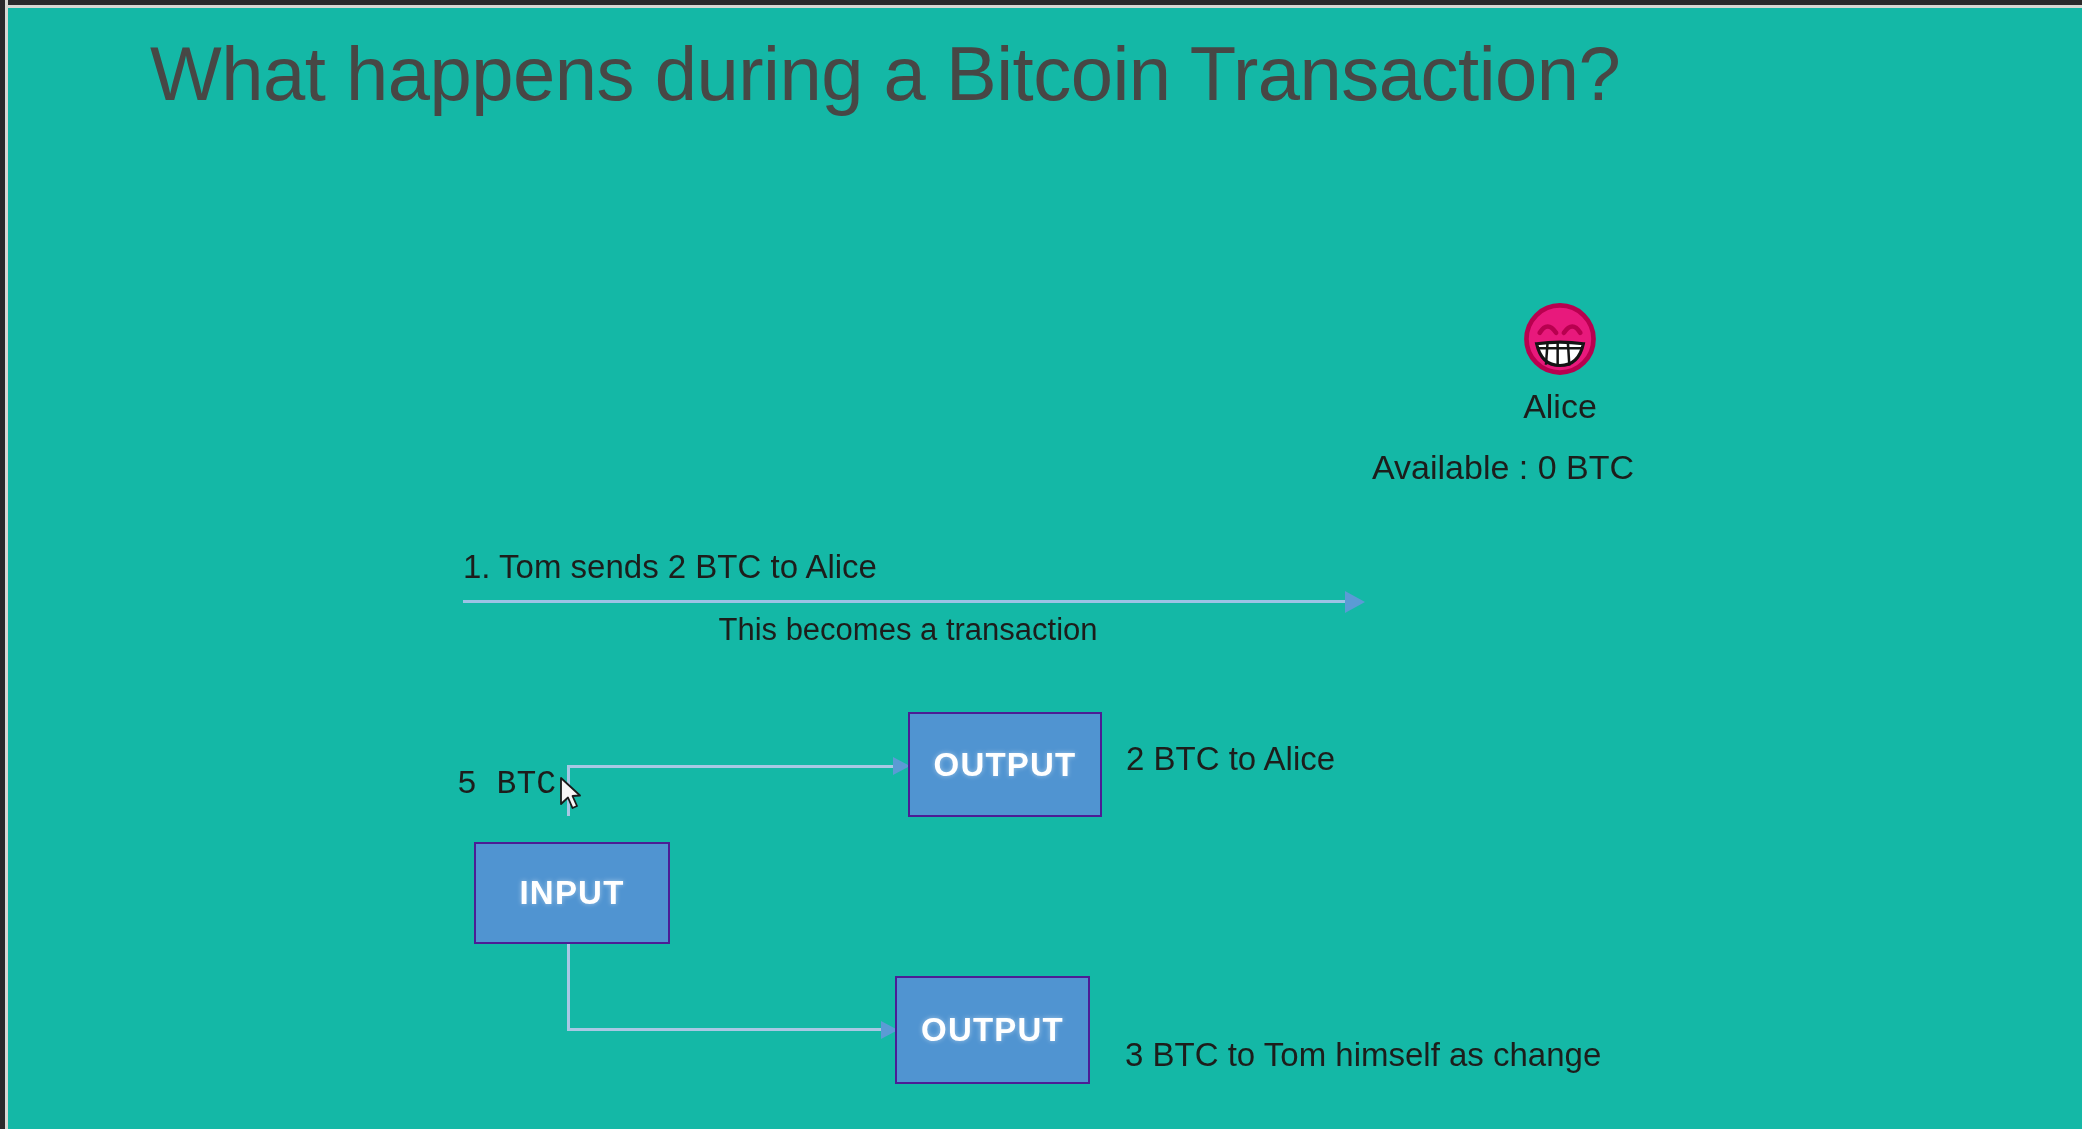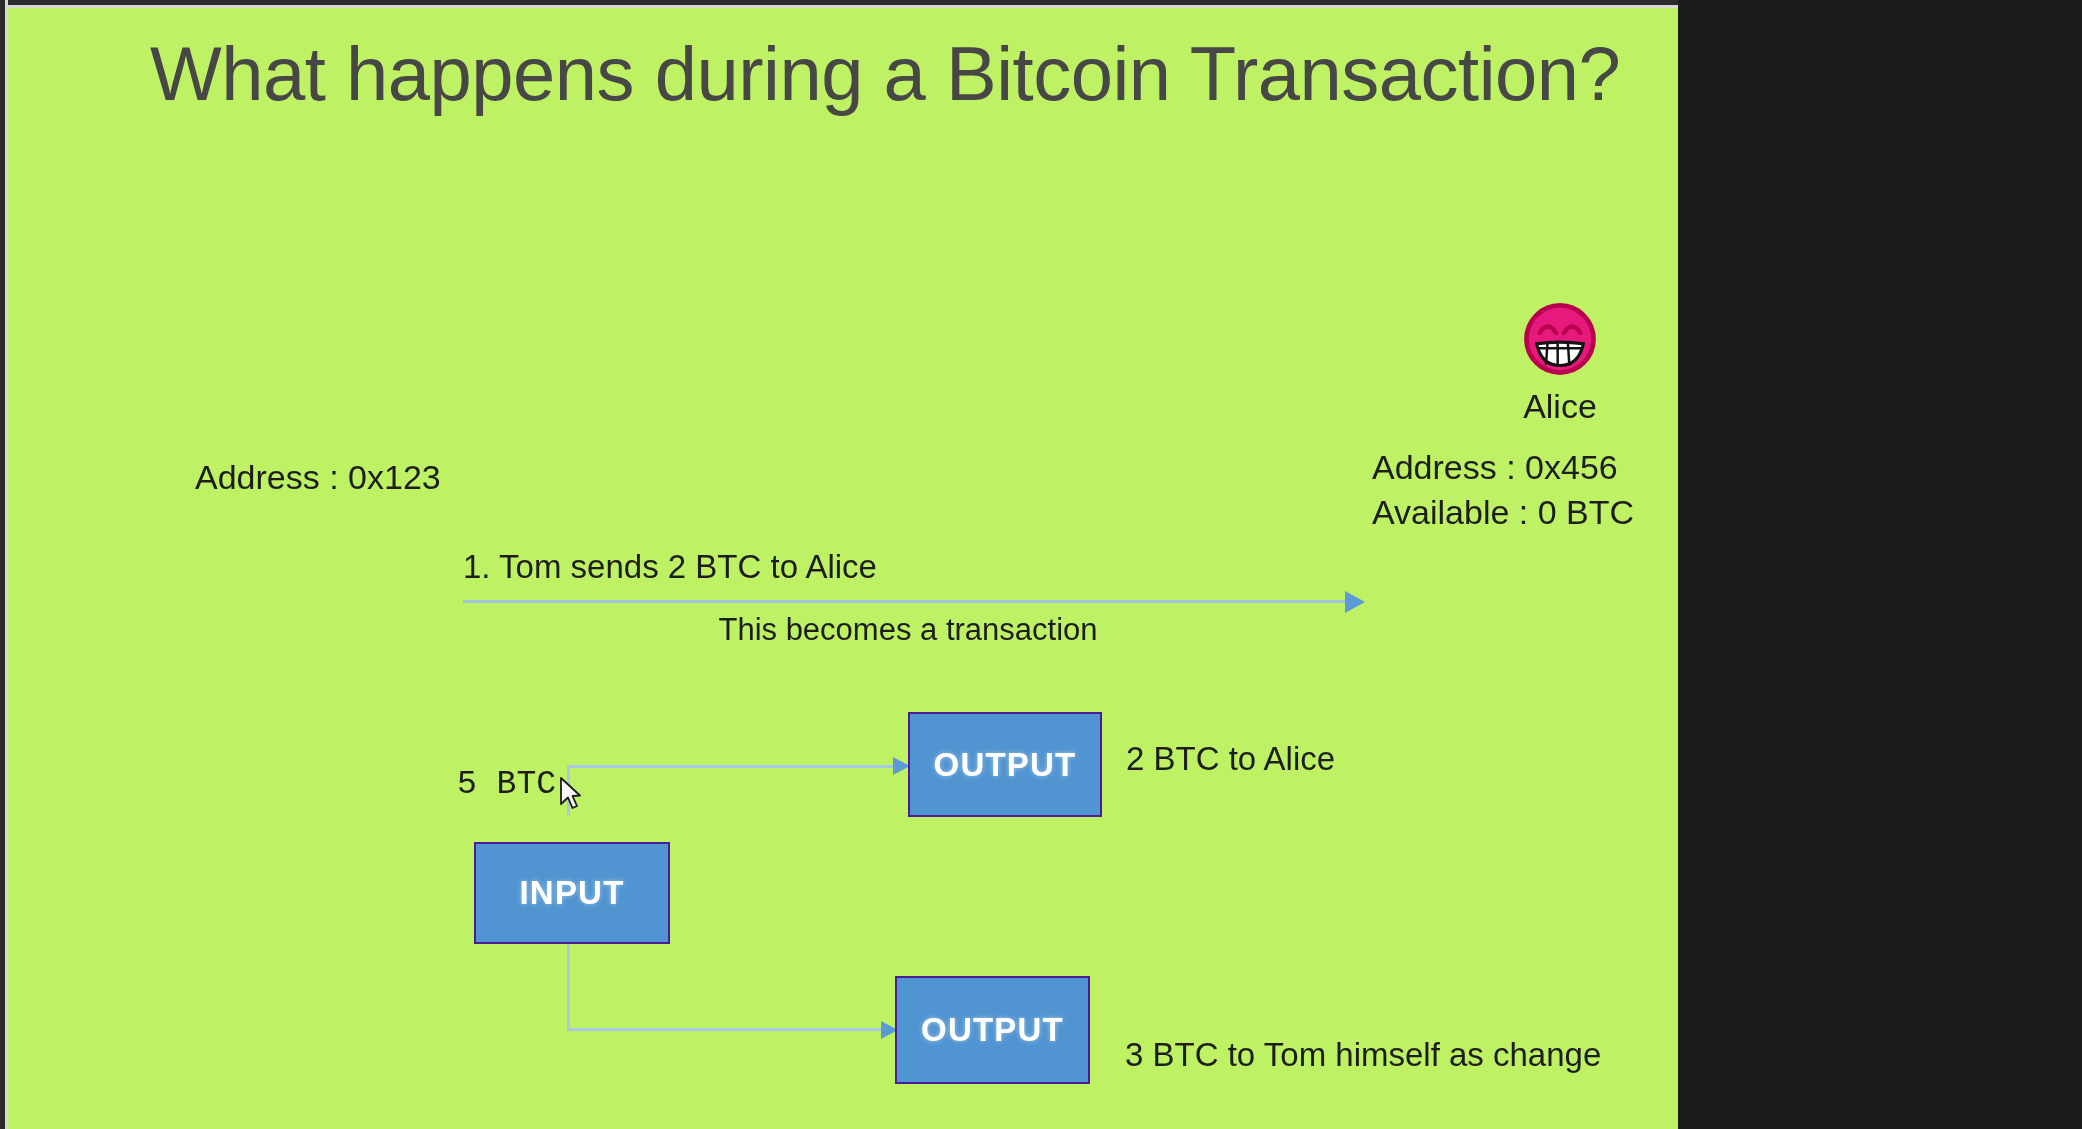--- a/index.html
+++ b/index.html
@@ -2,23 +2,23 @@
 <html><head>
 <meta charset="utf-8">
 <style>
   html, body {
     margin: 0;
     padding: 0;
     background: #1c1c1c;
   }
   #stage {
     position: relative;
-    width: 1678px;
+    width: 2082px;
     height: 1129px;
-    background: #bef264;
+    background: #14b8a6;
     overflow: hidden;
     font-family: "Liberation Sans", sans-serif;
     box-sizing: border-box;
   }
   
   #edge-top {
     position: absolute; left: 0; top: 0; width: 2082px; height: 5px;
     background: #2a2a2a;
   }
   #edge-top-inner {
@@ -178,40 +178,38 @@
 <div id="stage">
 
   <div id="edge-top"></div>
   <div id="edge-top-inner"></div>
   <div id="edge-left"></div>
   <div id="edge-left-inner"></div>
 
   <div id="title">What happens during a Bitcoin Transaction?</div>
 
   <div class="person-info" style="left:195px; top:455px;">
-    <div>Address   : 0x123</div>
   </div>
 
   <div class="person" style="left:1465px; top:300px; width:190px;">
     <span class="avatar-wrap">
       <svg width="78" height="78" viewBox="0 0 100 100" aria-hidden="true">
         <circle cx="50" cy="50" r="43" fill="#e8197c" stroke="#b8004f" stroke-width="6"></circle>
         <path d="M24 42 Q34 26 45 42" stroke="#b8004f" stroke-width="6" fill="none" stroke-linecap="round"></path>
         <path d="M55 42 Q66 26 76 42" stroke="#b8004f" stroke-width="6" fill="none" stroke-linecap="round"></path>
         <path d="M20 56 Q50 52 80 56 Q74 84 50 84 Q26 84 20 56 Z" fill="#ffffff" stroke="#141414" stroke-width="4"></path>
         <path d="M21 62 L79 62" stroke="#141414" stroke-width="3.2"></path>
         <path d="M34 55 L32 83" stroke="#141414" stroke-width="3.2"></path>
         <path d="M47 53 L47 85" stroke="#141414" stroke-width="3.2"></path>
         <path d="M60 53 L62 84" stroke="#141414" stroke-width="3.2"></path>
       </svg>
     </span>
     <div class="person-name">Alice</div>
   </div>
   <div class="person-info" style="left:1372px; top:445px;">
-    <div>Address   : 0x456</div>
     <div>Available : 0 BTC</div>
   </div>
 
   <div id="tx-label-top">1. Tom sends 2 BTC to Alice</div>
   <div id="tx-arrow-line"></div>
   <div id="tx-arrow-head"></div>
   <div id="tx-label-bottom">This becomes a transaction</div>
 
   <div id="input-amount">5 BTC</div>
 

